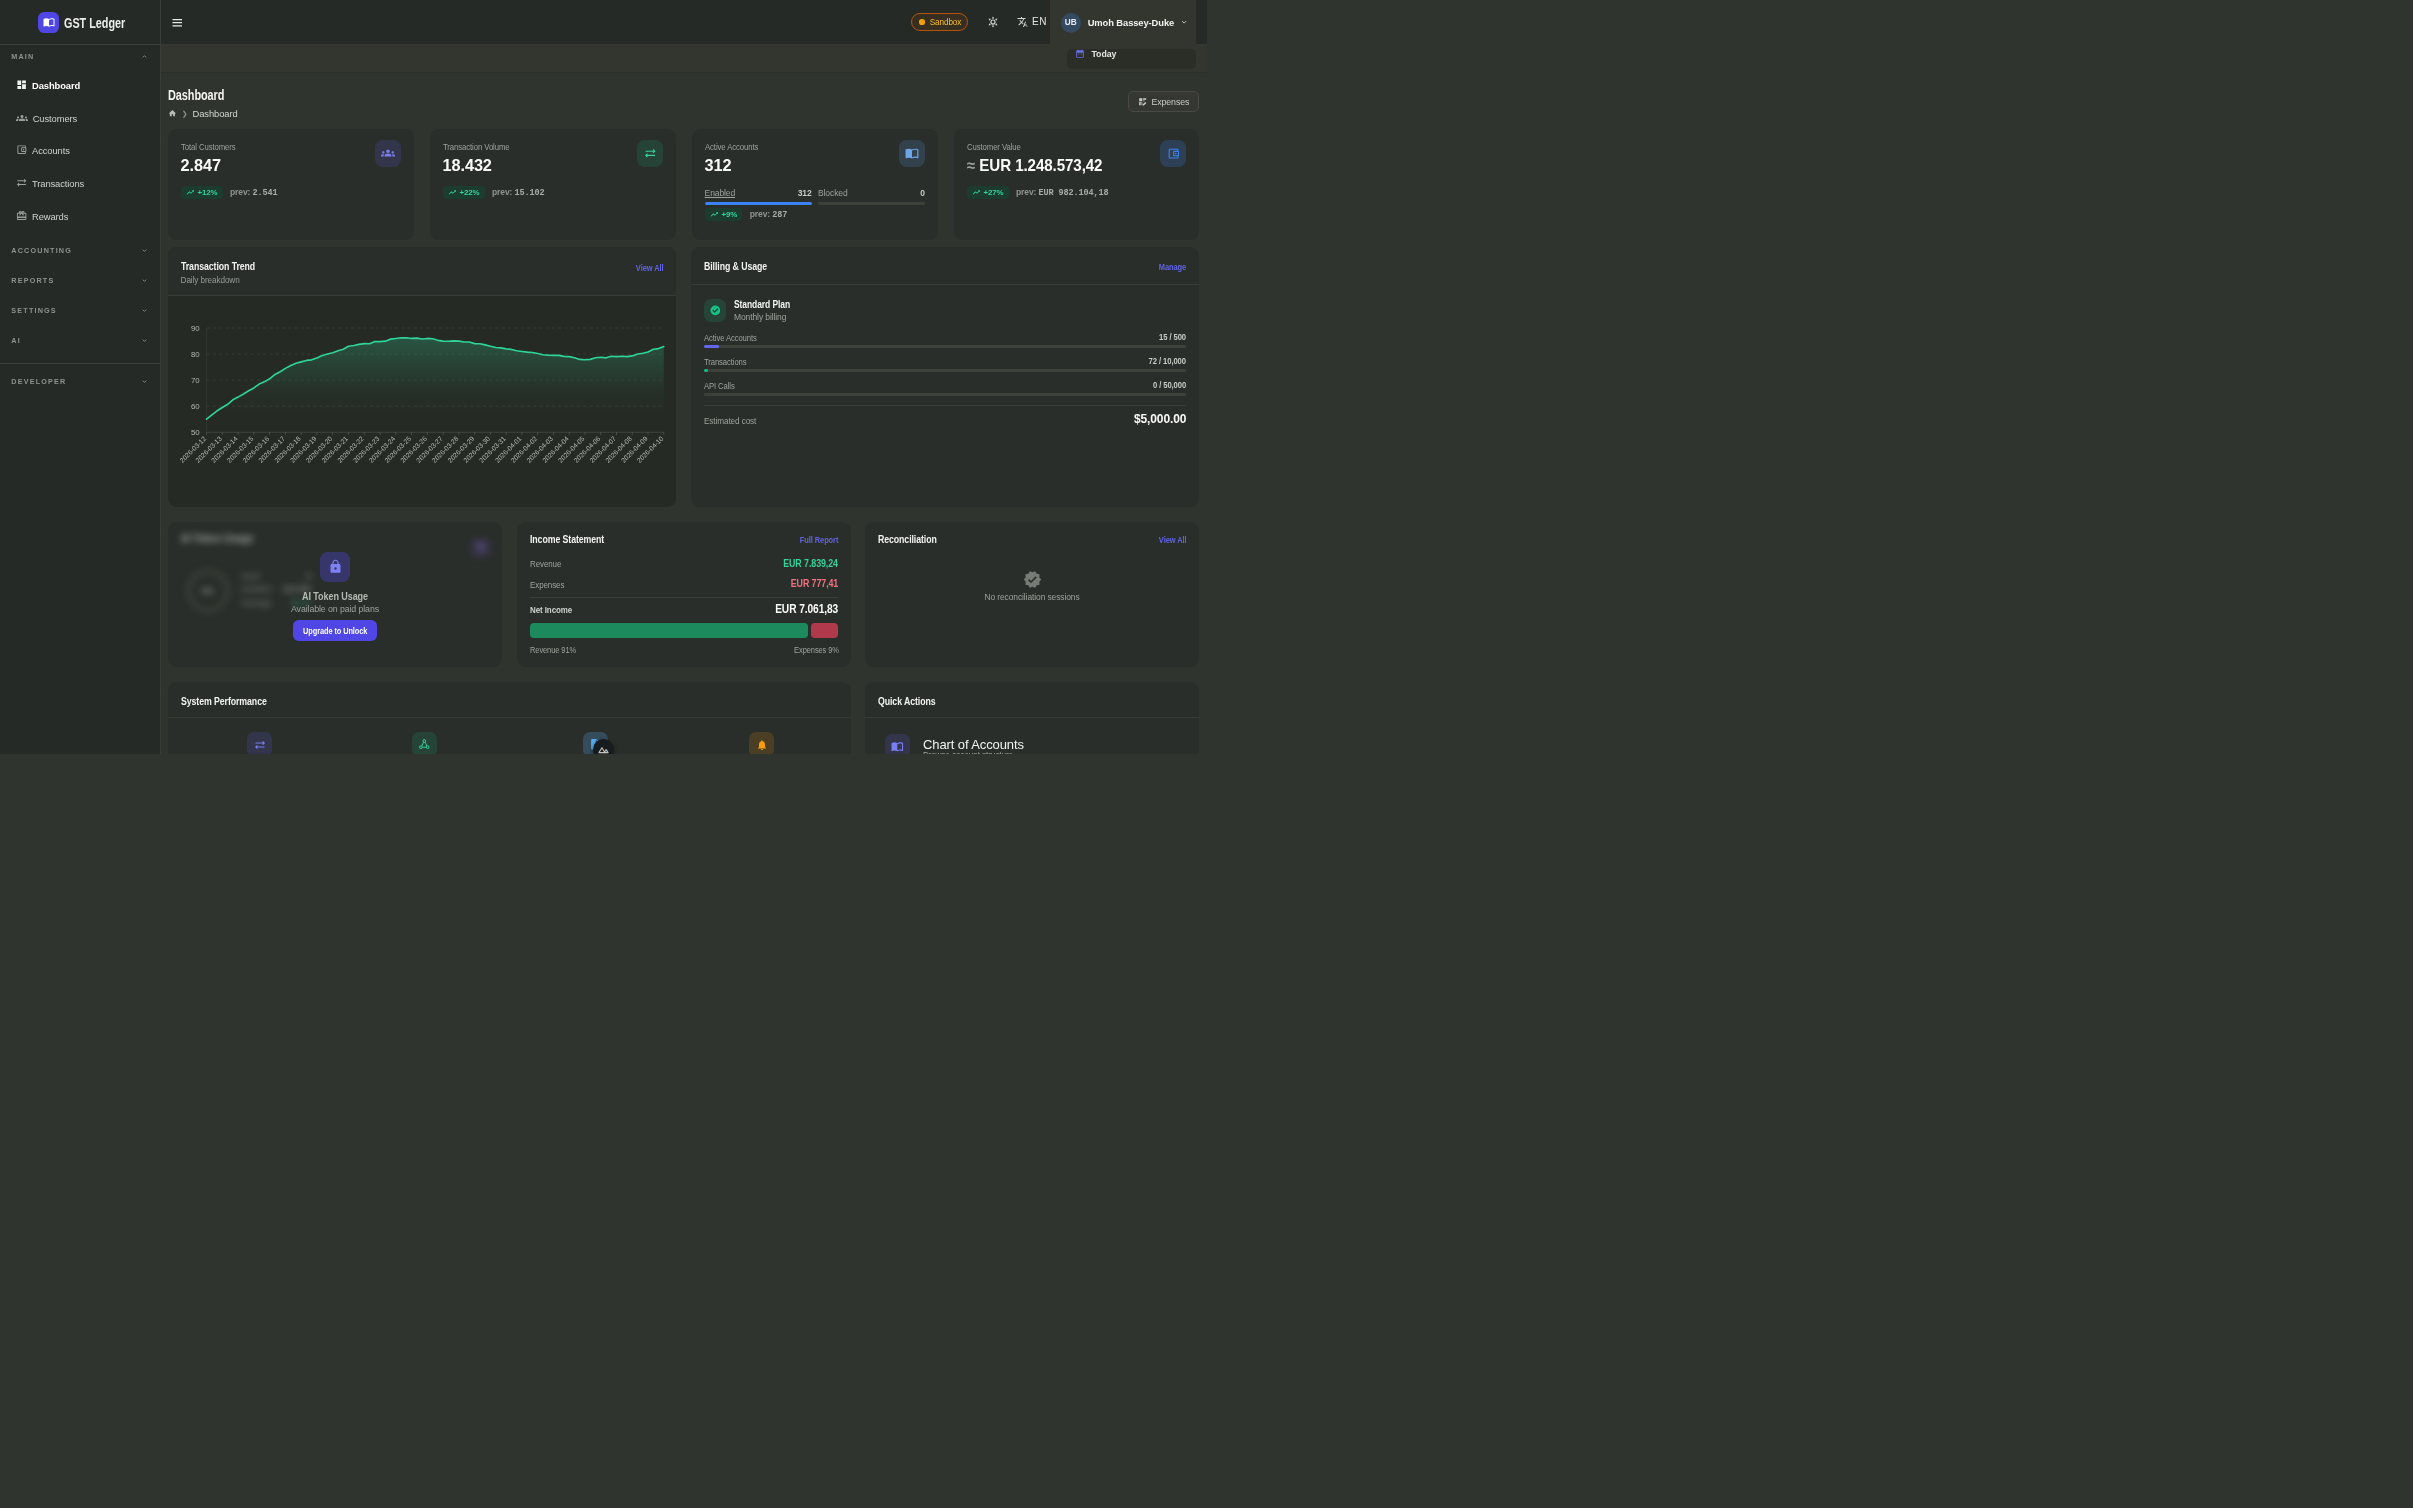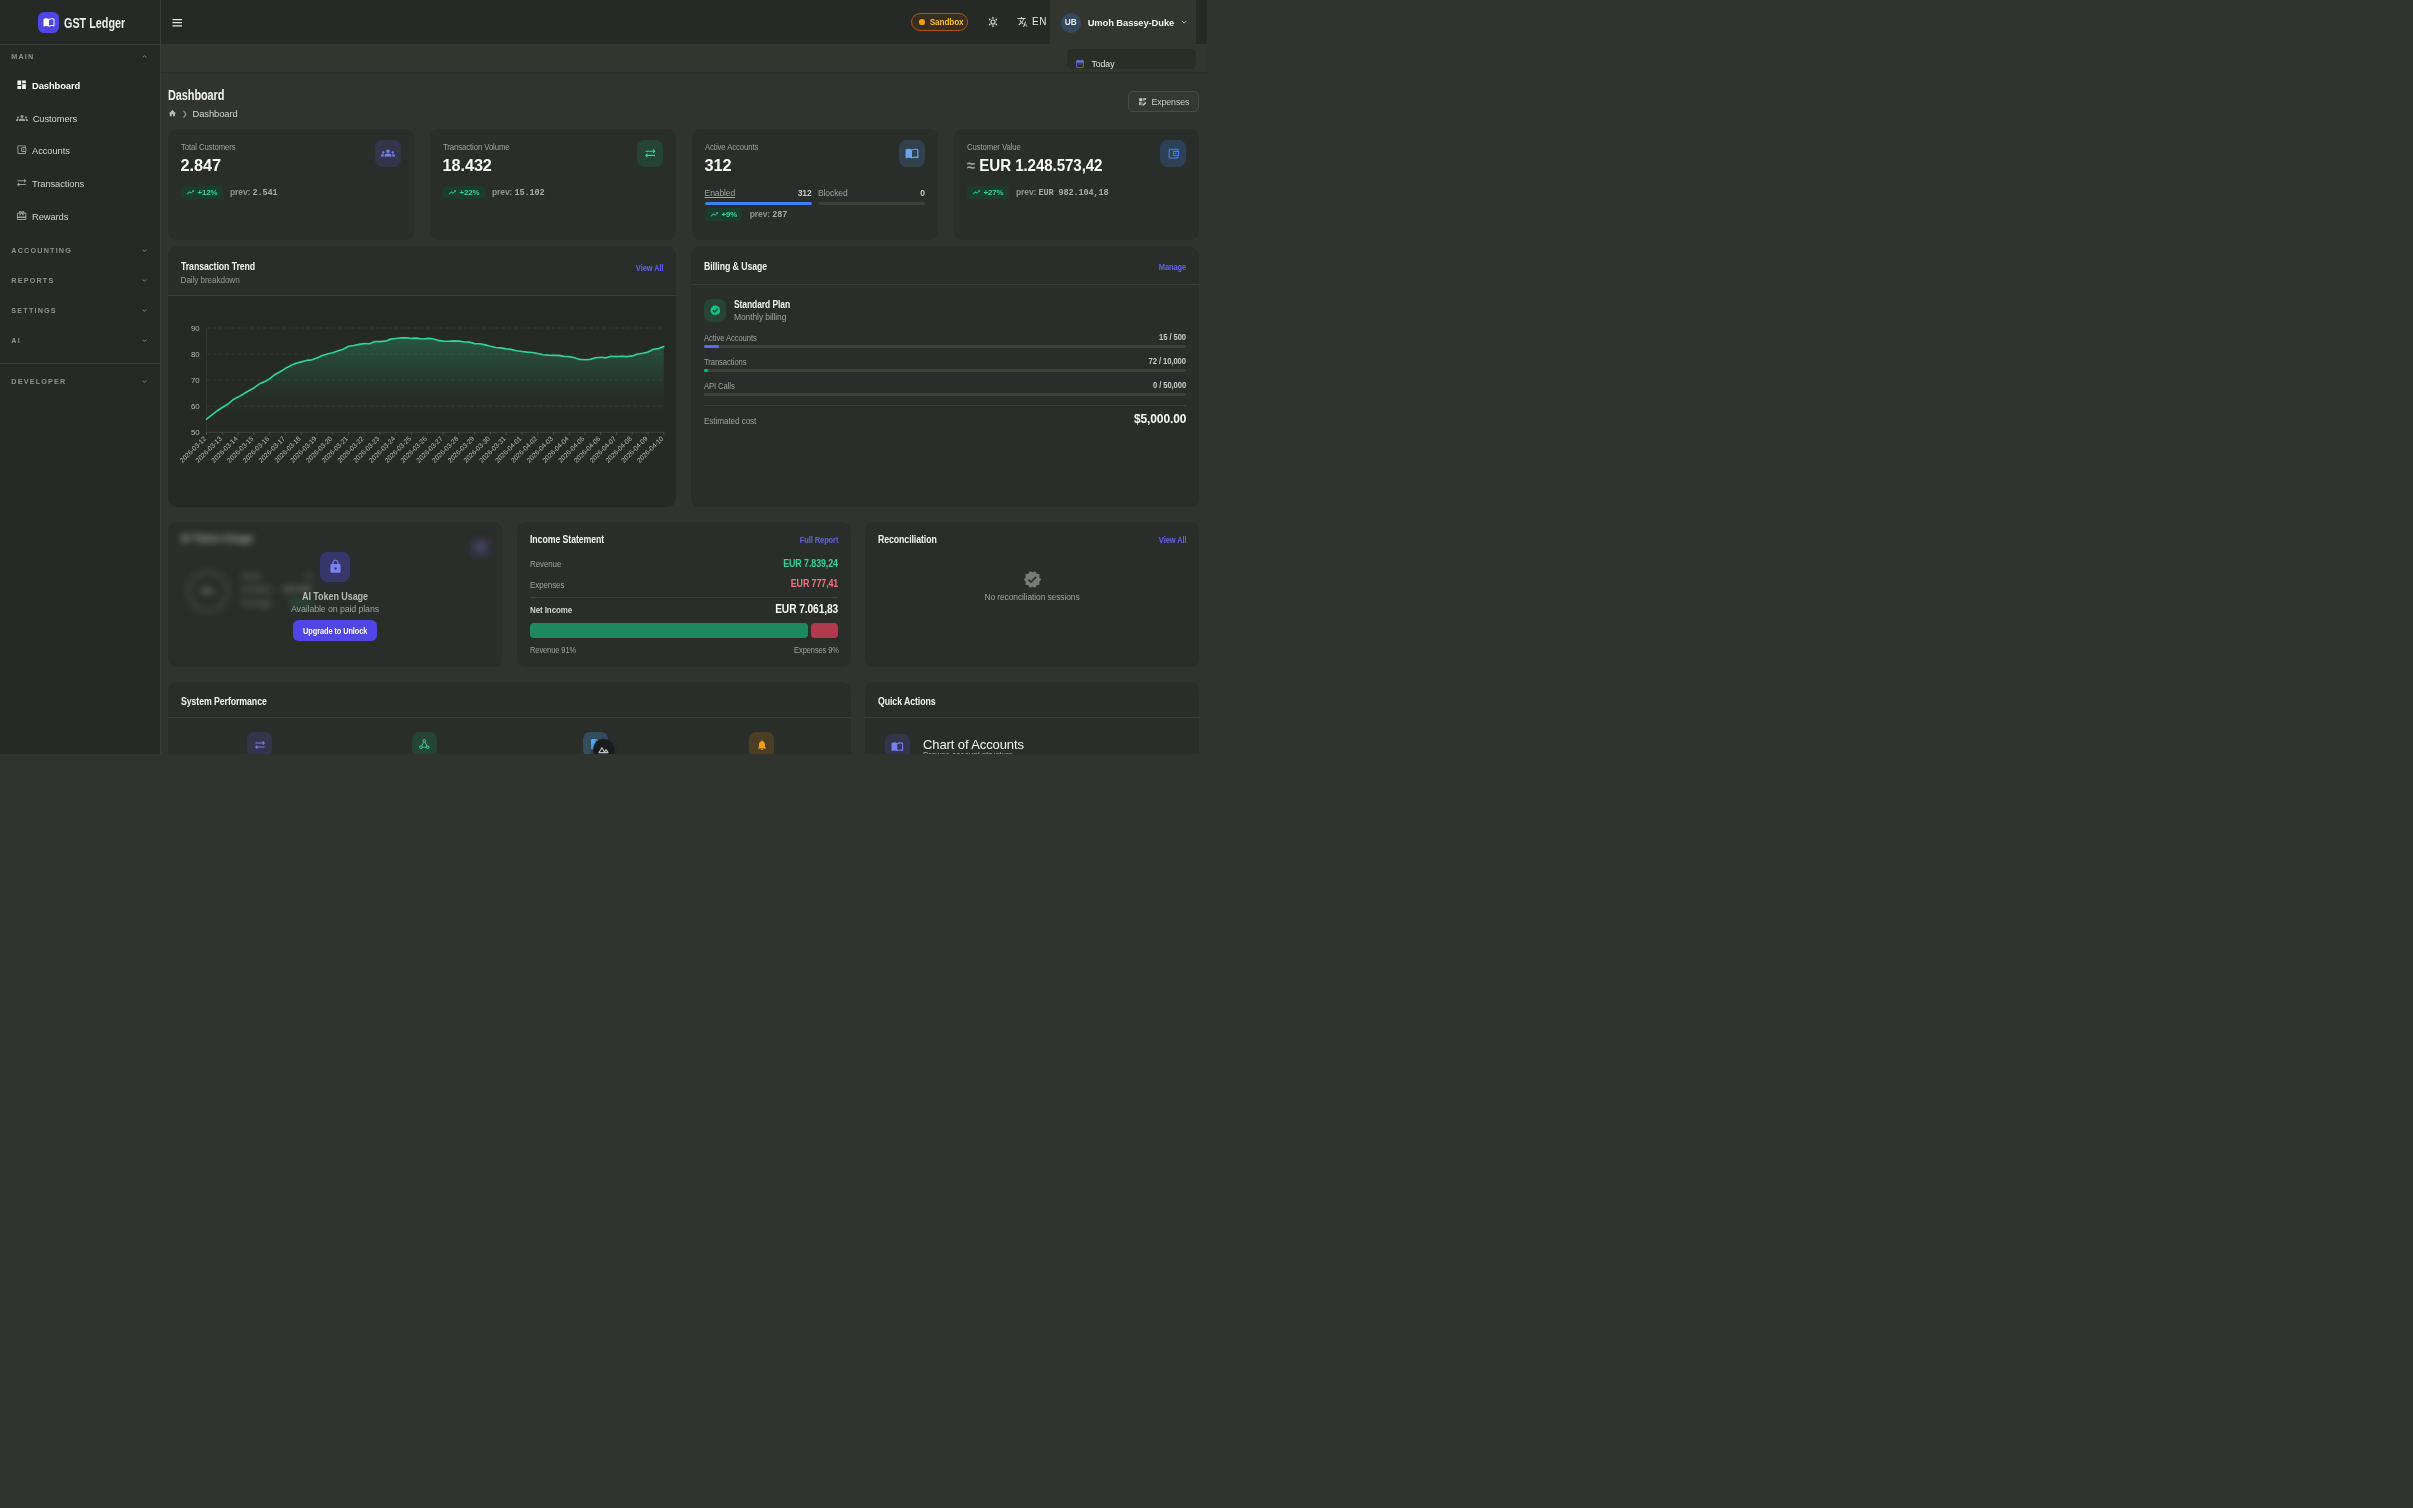--- a/index.html
+++ b/index.html
@@ -24,24 +24,24 @@
   .navsec .chev { position:absolute; right:12.6px; color:#9aa099; }
   .navitem { position:absolute; left:0; width:161px; height:28px; display:flex; align-items:center; }
   .navitem svg { margin-left:16.3px; }
   .navitem .txt { margin-left:4.4px; font-size:9.4px; color:#cfd3cd; }
   .navitem.active .txt { color:#fff; font-weight:bold; }
   .sidediv { position:absolute; left:0; width:161px; border-top:0.6px solid #3a3e38; }
 
   
   .pill-sandbox { position:absolute; left:750px; top:13.2px; width:57px; height:18px; border:0.9px solid #b45309; border-radius:9.4px; background:rgba(180,83,9,0.12); display:flex; align-items:center; }
   .pill-sandbox .dot { width:5.7px; height:5.7px; border-radius:50%; background:#f59e0b; margin-left:7px; }
-  .pill-sandbox .t { color:#fbbf24; font-size:8.2px; font-weight:bold; margin-left:5px; }
+  .pill-sandbox .t { color:#fbbf24; font-size:8.2px; font-weight:normal; margin-left:5px; }
   .avatar { width:20px; height:20px; border-radius:50%; background:#354961; color:#e8ecf2; font-size:8.2px; font-weight:bold; display:flex; align-items:center; justify-content:center; margin-left:10.7px; }
   .uname { font-size:9.4px; font-weight:bold; color:#f0f2ef; margin-left:7px; }
-  .today-btn { position:absolute; left:906px; top:4.4px; width:129px; height:19.5px; background:#2a2e27; border-radius:5px; display:flex; align-items:flex-end; }
+  .today-btn { position:absolute; left:906px; top:4.4px; width:129px; height:19.5px; background:#2a2e27; border-radius:5px; display:flex; align-items:flex-start;font-weight:bold; }
   .today-btn .t { font-size:8.8px; color:#e3e6e1; margin-left:6.3px; }
 
   
   .pg-title { position:absolute; left:168px; top:87px; font-size:14px; font-weight:bold; color:#f4f5f3; transform:scaleX(0.78); transform-origin:0 50%; }
   .crumbs { position:absolute; left:168px; top:106px; display:flex; align-items:center; color:#a9afa8; }
   .crumbs .sep { margin:0 5px; color:#8a908a; font-size:7px; }
   .crumbs .cur { color:#d2d6d0; font-size:9.4px; }
   .btn-customize { position:absolute; left:1128px; top:91px; width:71px; height:21.4px; border:0.6px solid #474b44; border-radius:5px; display:flex; align-items:center; justify-content:center; color:#c9cdc7; font-size:8.8px; background:rgba(255,255,255,0.02); }
   .btn-customize svg { margin-right:4.4px; }
 

